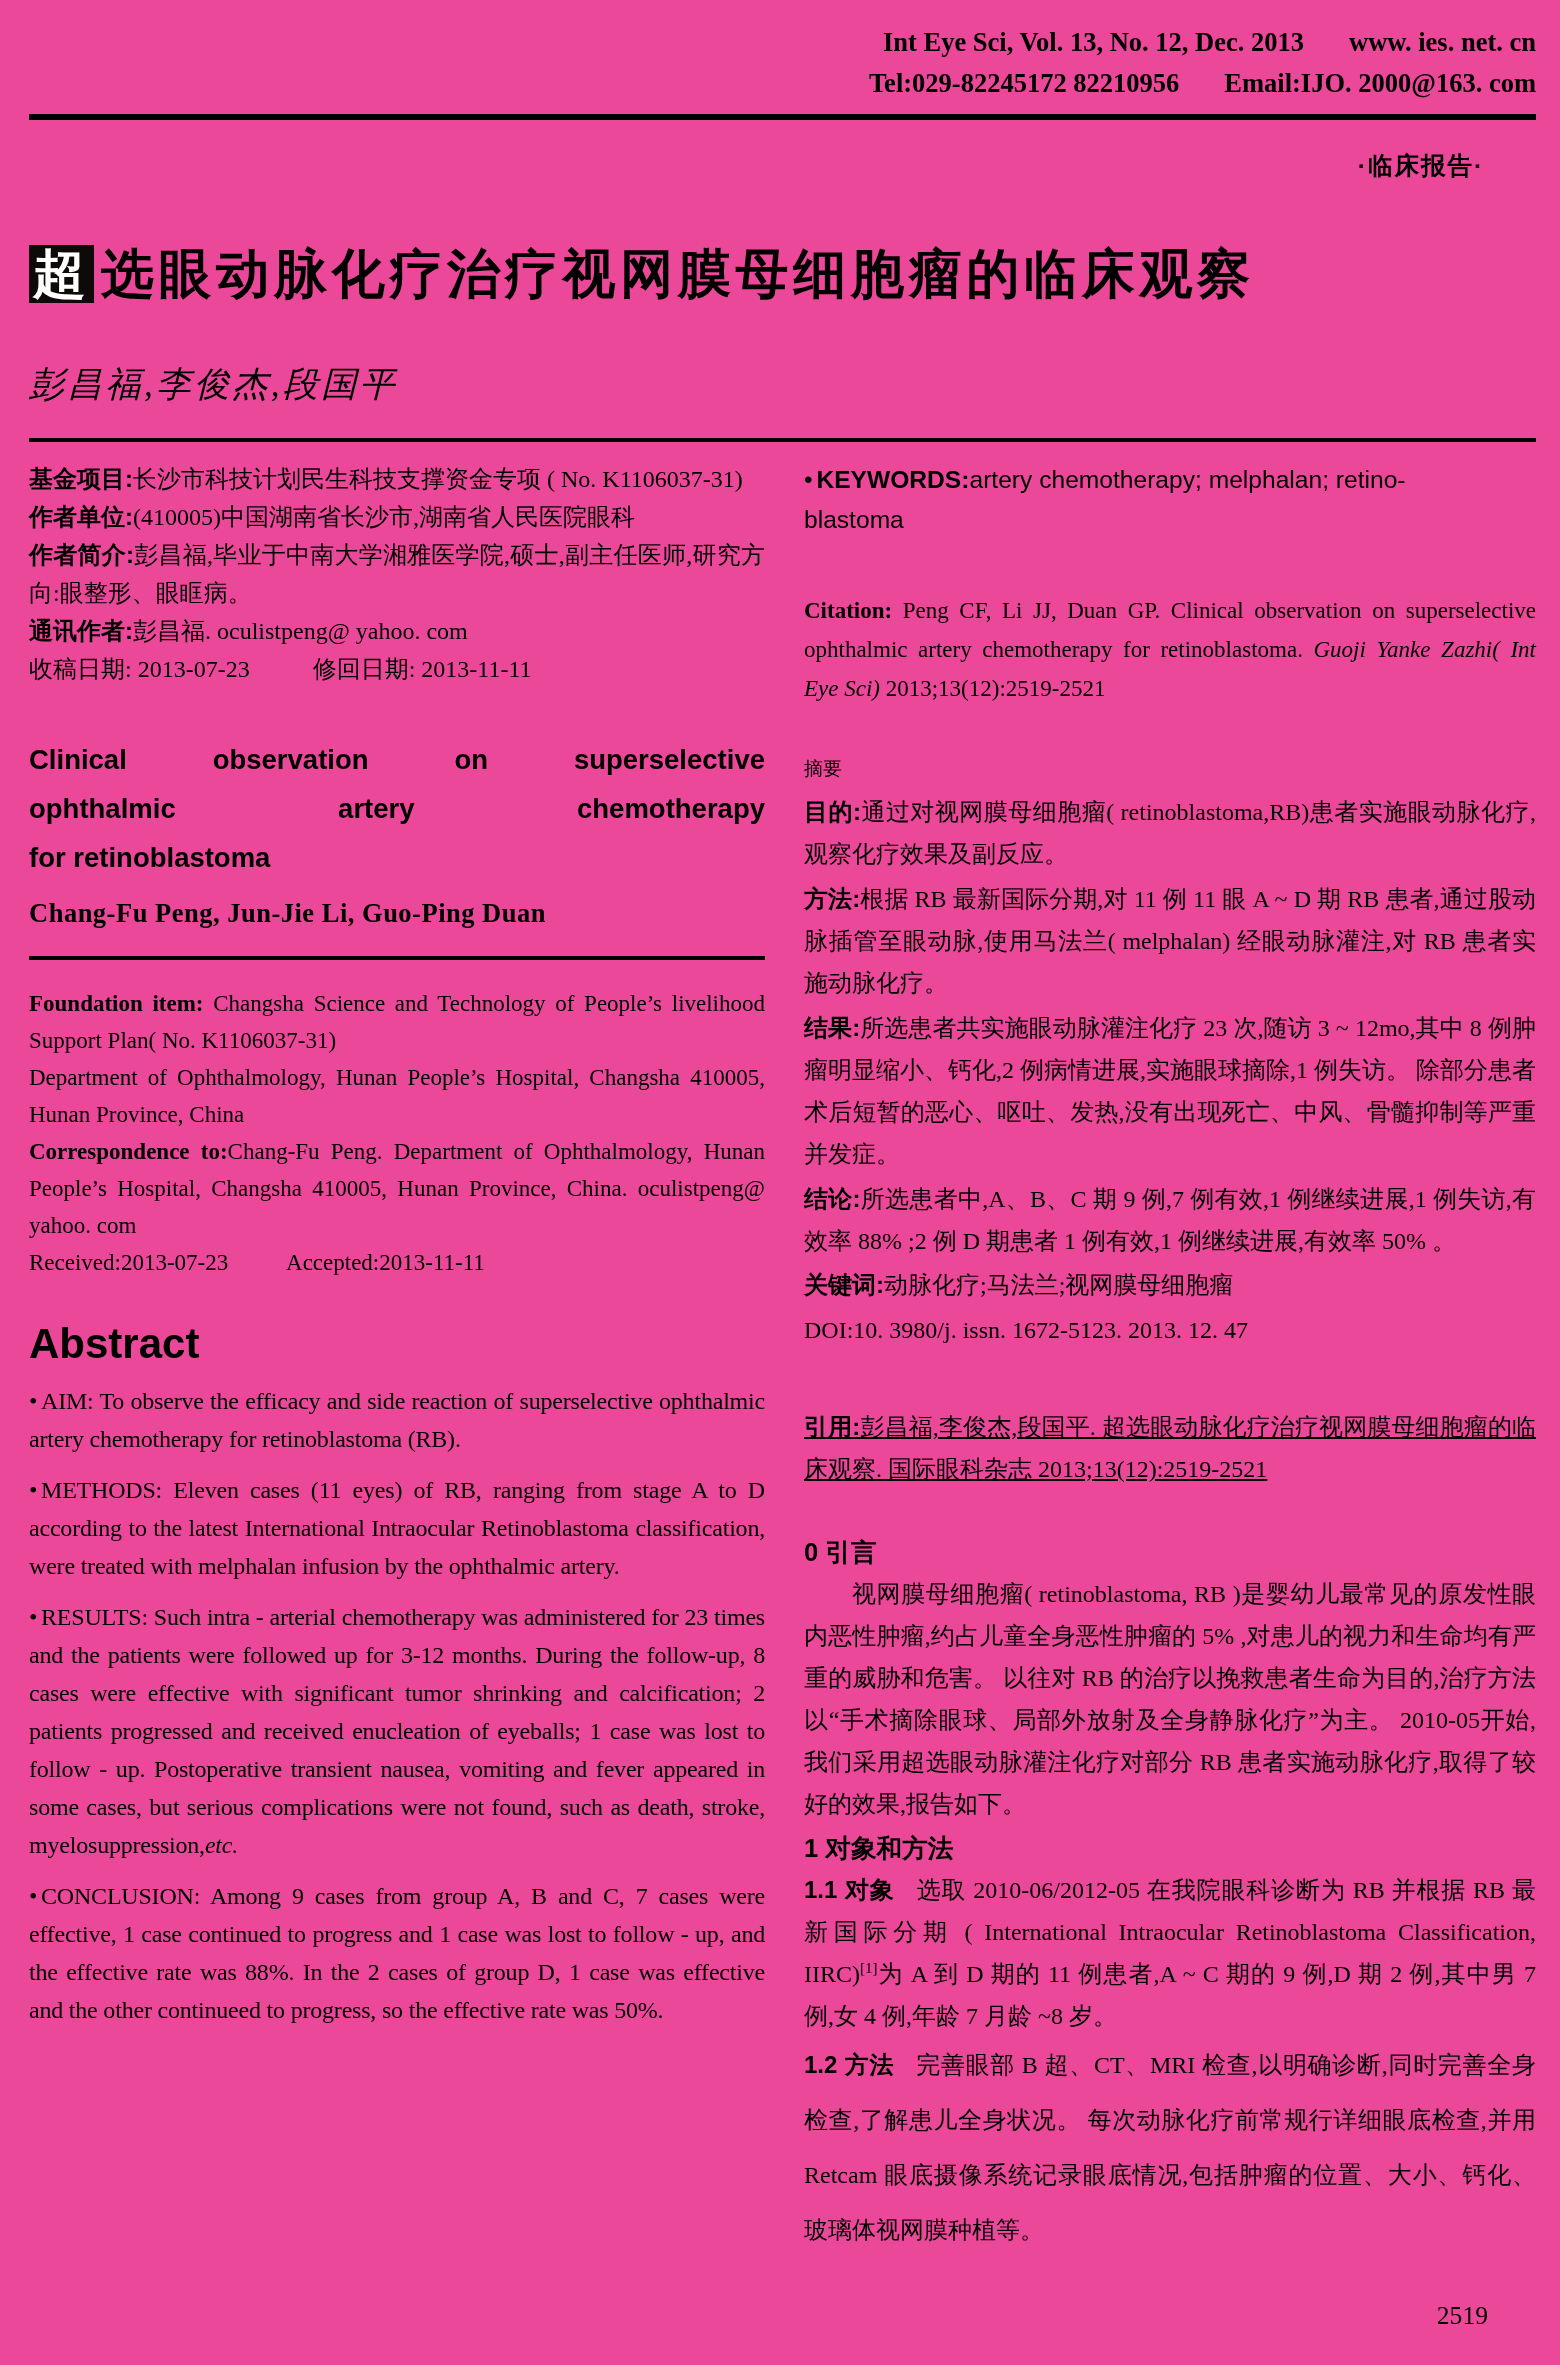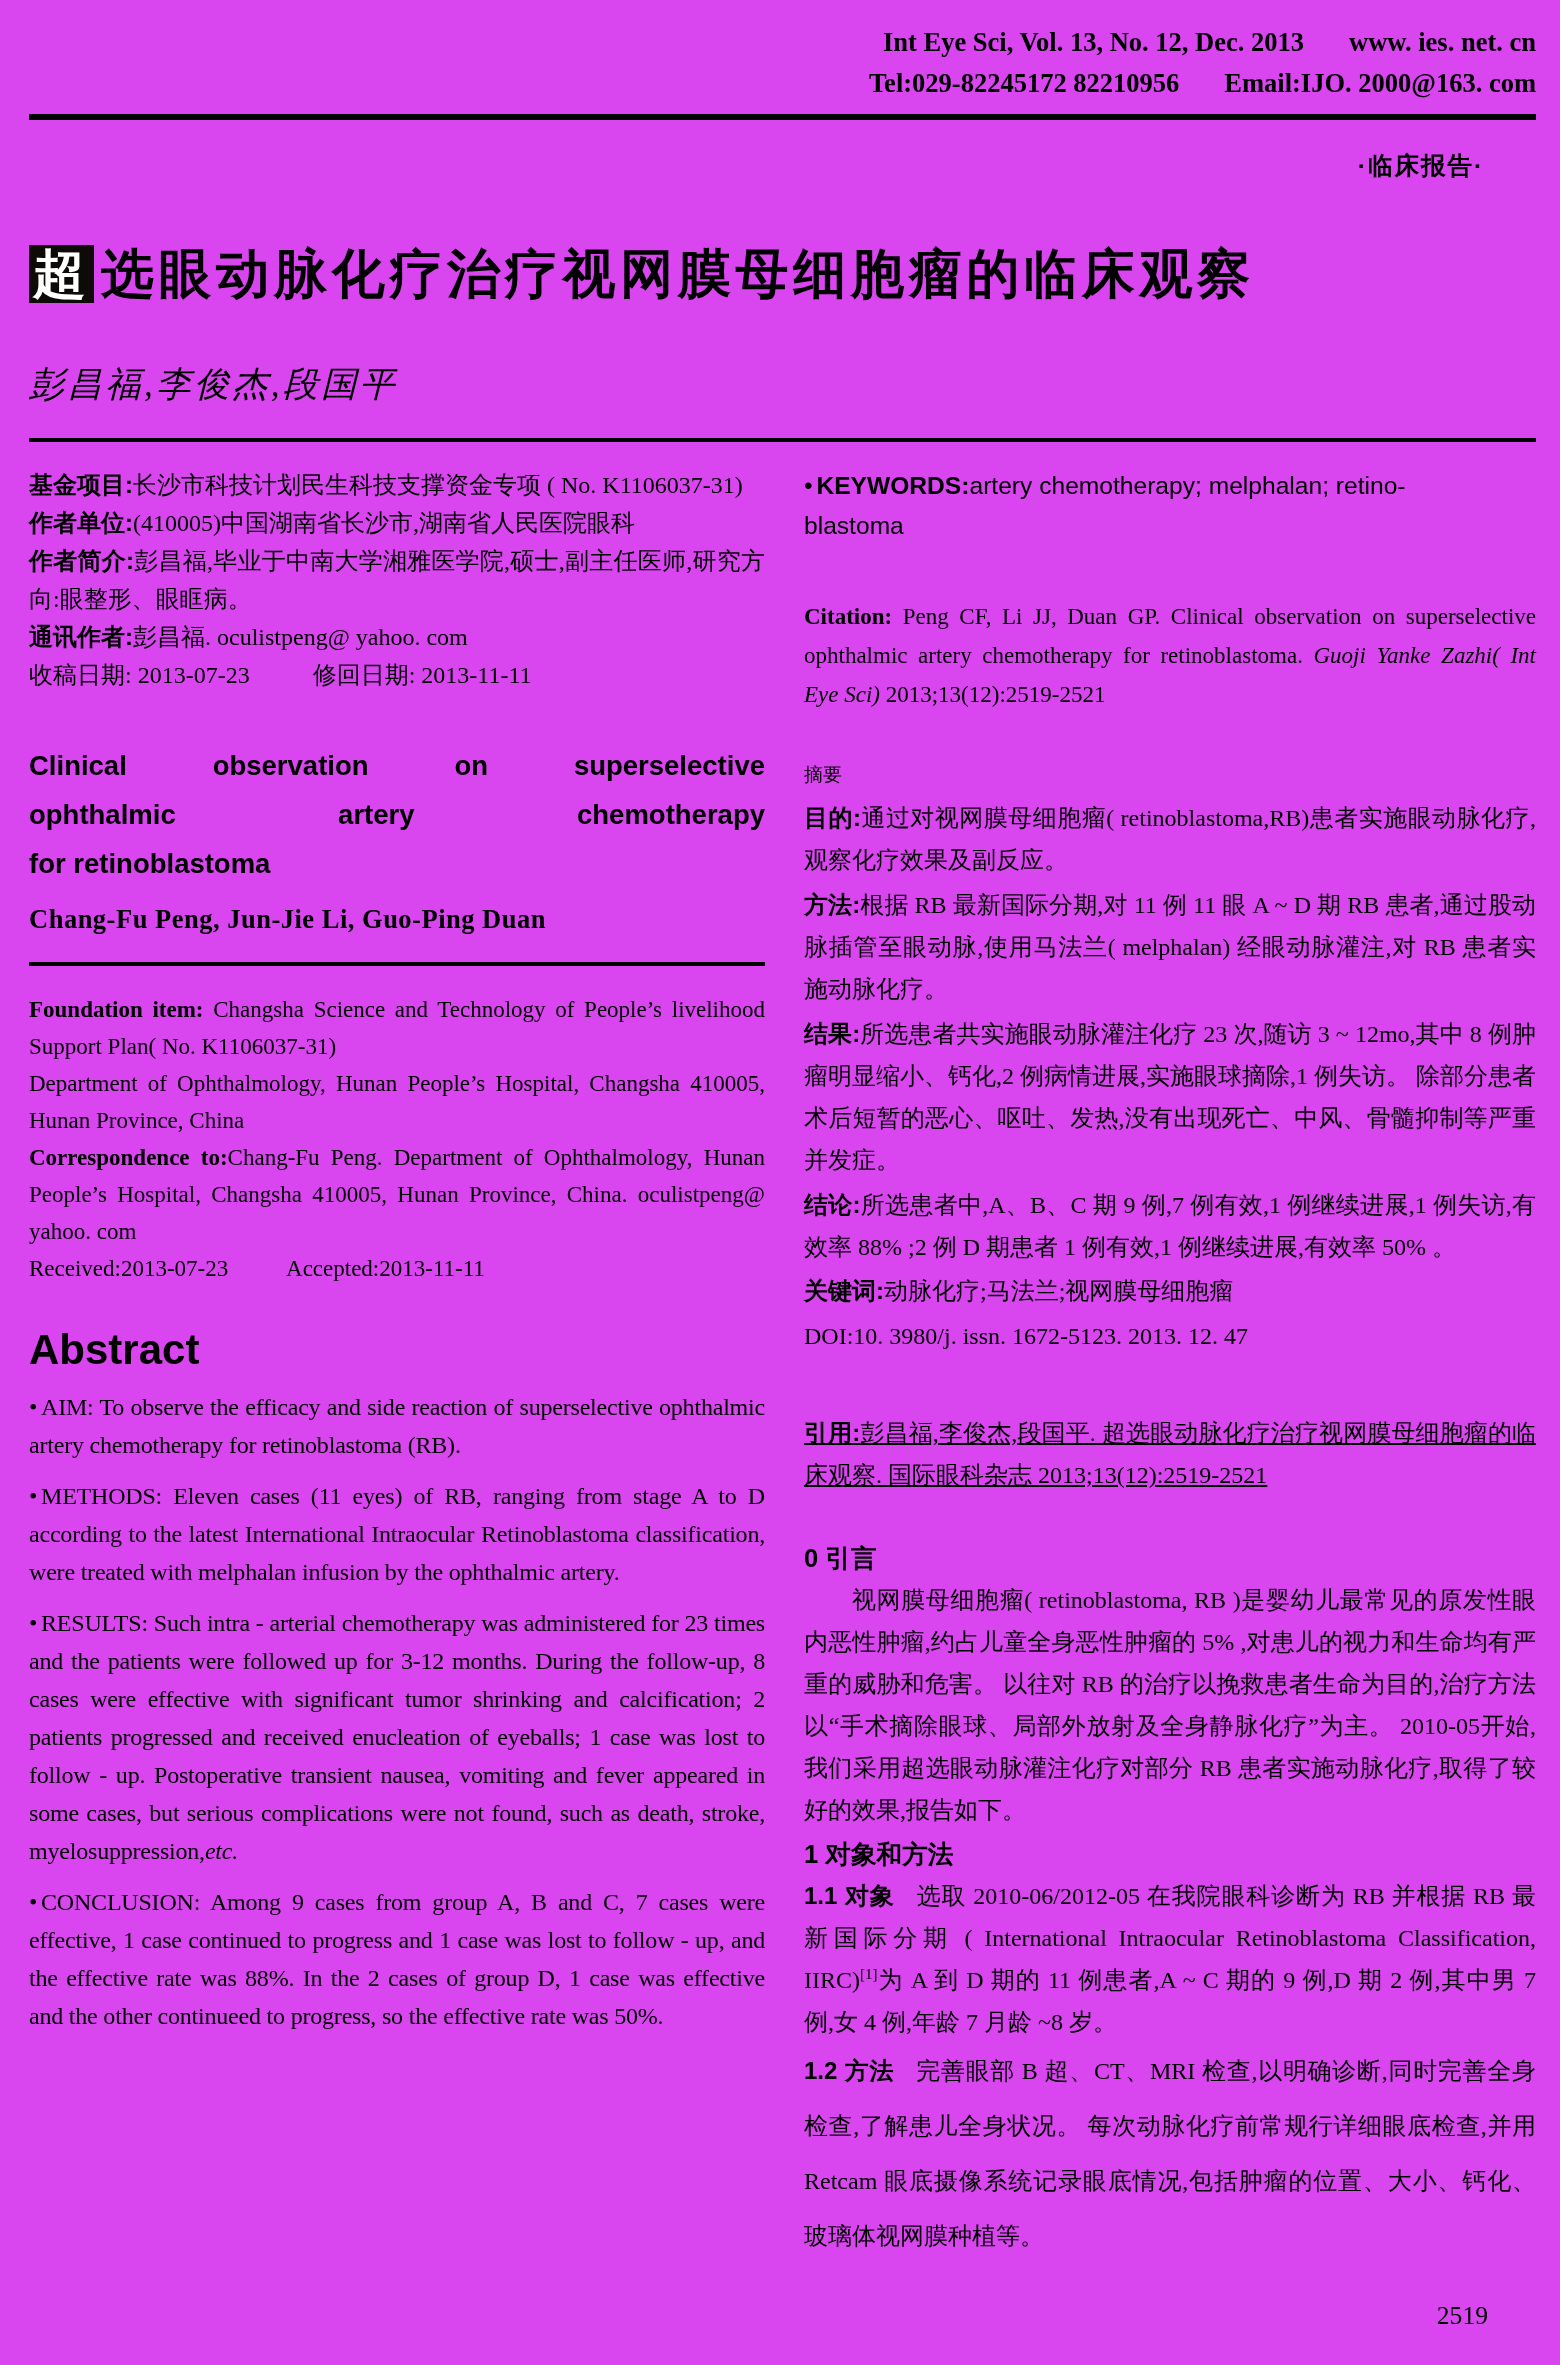--- a/index.html
+++ b/index.html
@@ -1,19 +1,19 @@
 <!DOCTYPE html>
 <html style="font-size:7.6px"><head>
 <meta charset="utf-8">
 <style>
   html,body{margin:0;padding:0;background:#fff;}
   .page{
     position:relative;
     width:1560px;height:2366px;
-    background:#d946ef;
+    background:#ec4899;
     color:#000;
     box-sizing:border-box;
     padding:0 24px 0 29px;
     overflow:hidden;
     font-family:"Liberation Serif","DejaVu Serif",serif;
   }
   
   .header{
     padding-top:22px;
     text-align:right;
@@ -66,21 +66,21 @@
     margin-top:30px;
     height:4.3px;
     background:#000;
   }
   
   .columns{
     display:flex;
     gap:39px;
     margin-top:18px;
   }
-  .col{min-width:0;margin-top:6px;}
+  .col{min-width:0;}
   .col.left{width:736px;}
   .col.right{width:732px;}
   p{margin:0;}
   .cjk-label{
     font-family:"Liberation Sans","DejaVu Sans",sans-serif;
     font-weight:bold;
   }
   
   .footnote p{
     font-size:24px;

